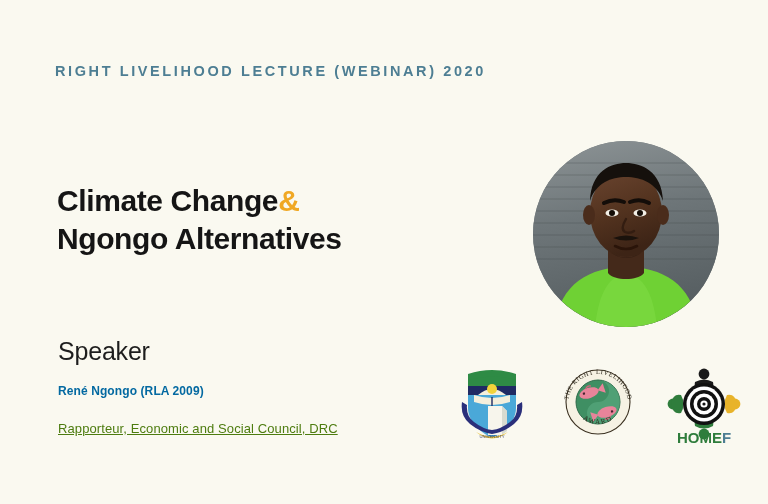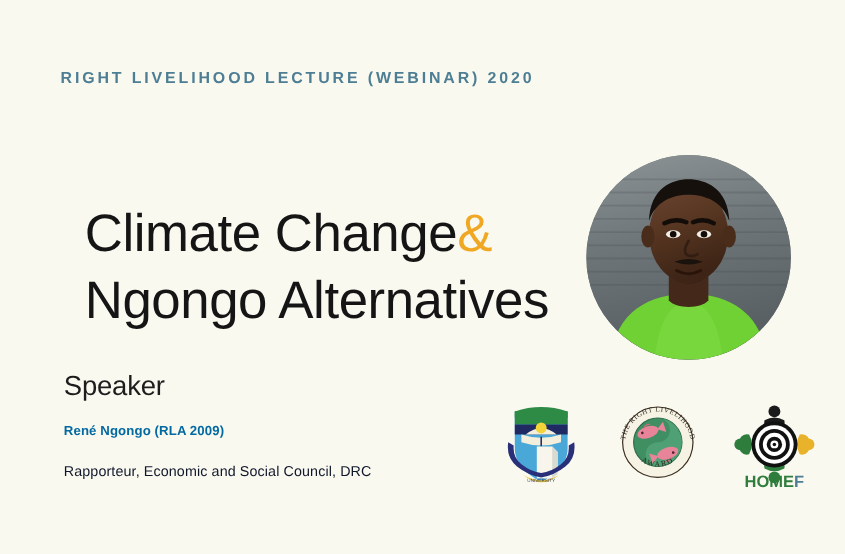--- a/index.html
+++ b/index.html
@@ -30,27 +30,26 @@
     letter-spacing: 2.6px;
     color: #4d7e93;
     white-space: nowrap;
   }
 
   
   .title {
     position: absolute;
     left: 57px;
     top: 182px;
-    font-size: 48px;
-    font-weight: normal;
+    font-size: 30px;
+    font-weight: bold;
     line-height: 1.28;
     color: #151515;
     letter-spacing: -0.4px;
     white-space: nowrap;
-    margin-left: 20px;
   }
   .amp {
     color: #f0a824;
   }
 
   
   .speaker-label {
     position: absolute;
     left: 58px;
     top: 337px;
@@ -74,22 +73,23 @@
     top: 404px;
     font-size: 13px;
     color: #1c1c1c;
     letter-spacing: 0.1px;
   }
   .speaker-role2 {
     position: absolute;
     left: 58px;
     top: 421px;
     font-size: 13px;
-    color: #0f172a;
+    color: #4d7c0f;
     letter-spacing: 0.1px;
+    text-decoration: underline;
   }
 
   
   .portrait {
     position: absolute;
     left: 533px;
     top: 141px;
     width: 186px;
     height: 186px;
     border-radius: 50%;

